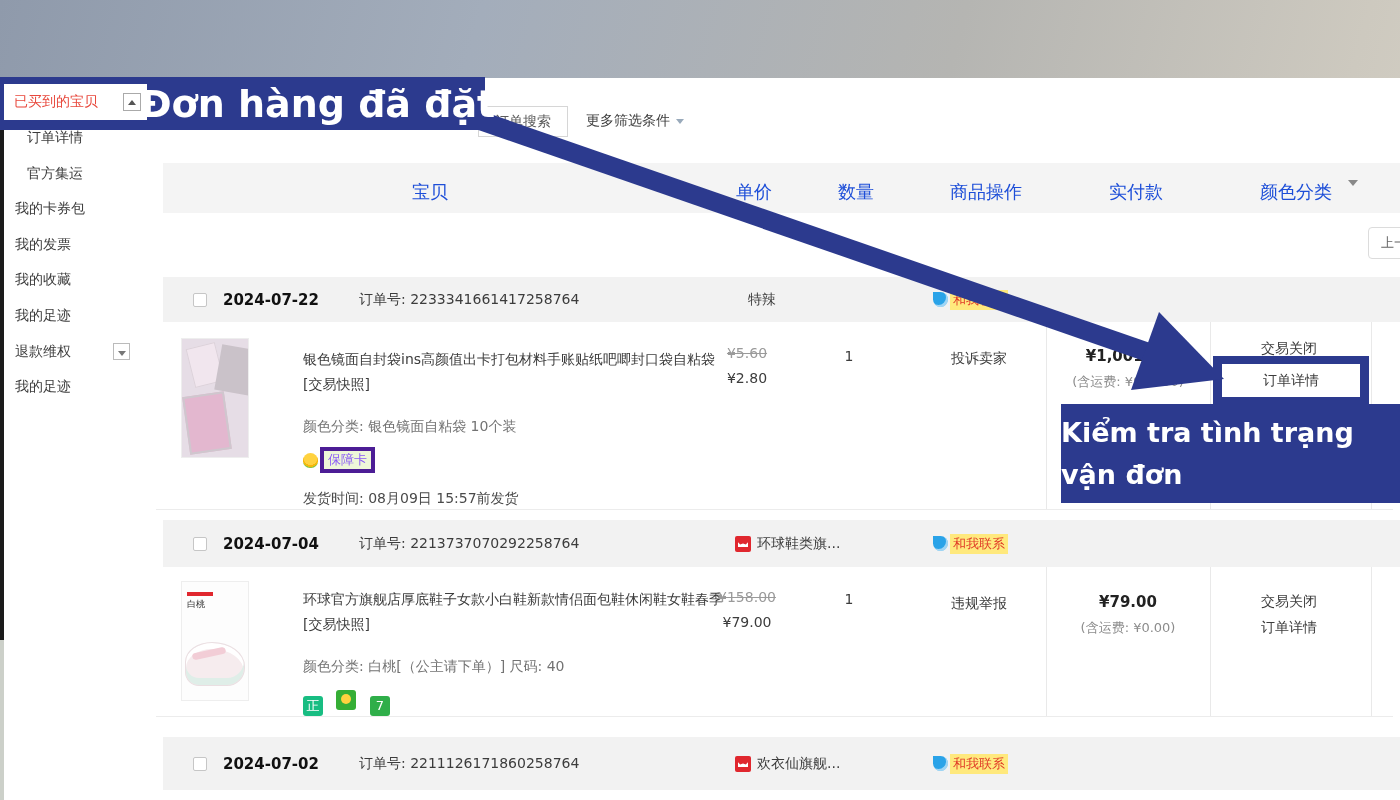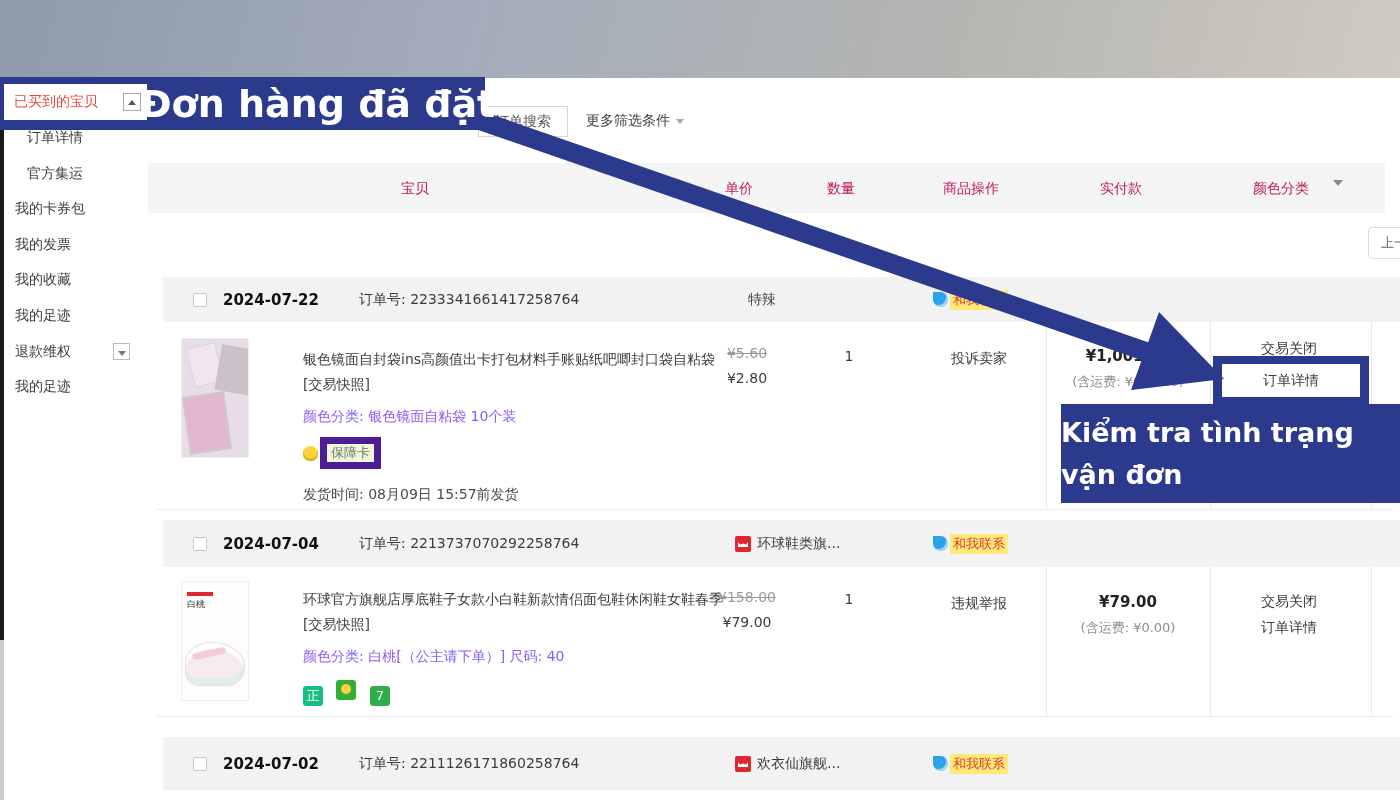--- a/index.html
+++ b/index.html
@@ -28,21 +28,21 @@
   .active-box .label { color:#e8483c; font-size:14px; }
   .active-box .up-box { width:18px; height:18px; border:1px solid #aaa; display:flex; align-items:center; justify-content:center; background:#fff; }
 
   
   .search-btn { position:absolute; left:478px; top:106px; width:90px; height:31px; background:#fff; border:1px solid #d6d6d6;
       font-size:14px; color:#5c5c5c; text-align:center; line-height:29px; cursor:pointer; }
   .more-filter { position:absolute; left:586px; top:112px; font-size:14px; color:#3c3c3c; cursor:pointer; }
   .chev { display:inline-block; width:0; height:0; border-left:4px solid transparent; border-right:4px solid transparent; border-top:5px solid #9ab; margin-left:6px; vertical-align:middle; }
 
   
-  .thead { position:absolute; left:148px; top:163px; width:1237px; height:50px; background:#f4f4f4; font-size:14px; color:#be185d; }
+  .thead { position:absolute; left:163px; top:163px; width:1237px; height:50px; background:#f4f4f4; font-size:18px; color:#1d4ed8; }
   .thead span { position:absolute; top:17px; transform:translateX(-50%); white-space:nowrap; }
   .tri-down-hdr { position:absolute; left:1190px; top:24px; width:0; height:0; border-left:5px solid transparent; border-right:5px solid transparent; border-top:6px solid #888; }
 
   .page-prev { position:absolute; left:1368px; top:227px; width:72px; height:32px; background:#fff; border:1px solid #dcdcdc;
       border-radius:4px; font-size:13px; color:#666; line-height:30px; padding-left:12px; overflow:hidden; white-space:nowrap; cursor:pointer; }
 
   
   .ohead { position:absolute; left:163px; width:1237px; background:#f2f2f2; display:flex; align-items:center; font-size:14px; color:#3c3c3c; }
   .ohead .cb { margin-left:30px; }
   .cb { width:14px; height:14px; border:1px solid #c6c6c6; background:#fff; border-radius:2px; cursor:pointer; flex:none; }
@@ -52,34 +52,34 @@
   .shop-wrap.row1 { left:585px; }
   .tmall-ic { width:16px; height:16px; margin-right:6px; flex:none; }
   .contact-wrap { position:absolute; left:770px; display:flex; align-items:center; cursor:pointer; }
   .ww-drop { width:15px; height:15px; background:#2aa3e8; border-radius:0 50% 50% 50%; box-shadow:inset -2px -2px 0 rgba(255,255,255,.55); margin-right:2px; flex:none; }
   .contact-txt { background:#ffe97d; color:#e03c28; font-size:13px; padding:1px 3px; }
 
   .orow { position:absolute; left:156px; width:1237px; background:#fff; border-bottom:1px solid #ececec; font-size:14px; }
   .pimg { position:absolute; left:25px; width:68px; height:120px; overflow:hidden; border:1px solid #eee; }
   .pinfo { position:absolute; left:147px; width:430px; }
   .ptitle { color:#3c3c3c; line-height:25px; cursor:pointer; }
-  .pvariant { color:#8b5cf6; margin-top:11px; }
+  .pvariant { color:#737373; margin-top:21px; }
   .pship { color:#4a4a4a; }
   .cell { position:absolute; transform:translateX(-50%); white-space:nowrap; text-align:center; }
   .strike { color:#9a9a9a; text-decoration:line-through; }
   .cur { color:#3c3c3c; margin-top:9px; }
   .paid-bold { font-weight:bold; font-size:15px; color:#222; }
   .ship-fee { color:#8c8c8c; font-size:13px; margin-top:8px; }
   .vline { position:absolute; top:0; bottom:0; width:1px; background:#e9e9e9; }
   .link { color:#3c3c3c; cursor:pointer; }
 
   
   .gbadge { display:inline-flex; align-items:center; }
   .flower { width:15px; height:15px; background:radial-gradient(circle at 50% 35%, #ffd23f 55%, #f5b80c 56%, #f5b80c 70%, #8cc63f 71%); border-radius:50% 50% 45% 45%; margin-right:2px; }
-  .gtext { border:7px solid #4c1d95; background:#eef7d9; color:#737373; font-size:13px; padding:0 4px; line-height:18px; }
+  .gtext { border:4px solid #4c1d95; background:#eef7d9; color:#8b5cf6; font-size:13px; padding:0 4px; line-height:18px; }
   .sq { display:inline-block; width:20px; height:20px; border-radius:3px; color:#fff; font-size:13px; text-align:center; line-height:20px; margin-right:9px; }
   .sq-zheng { background:#18bd82; }
   .sq-seven { background:#2fae49; }
   .sq-bulb { background:#35ae35; position:relative; }
   .sq-bulb::after { content:""; position:absolute; left:5px; top:4px; width:10px; height:10px; border-radius:50%; background:#ffd23f; }
 
   
   .img-bags { background:#e6dde6; position:relative; }
   .img-bags .b1 { position:absolute; left:4px; top:55px; width:42px; height:58px; background:#e3b7cf; border:2px solid #cfc7ce; transform:rotate(-8deg); }
   .img-bags .b2 { position:absolute; right:-6px; top:8px; width:36px; height:46px; background:#cac2c9; transform:rotate(10deg); }

